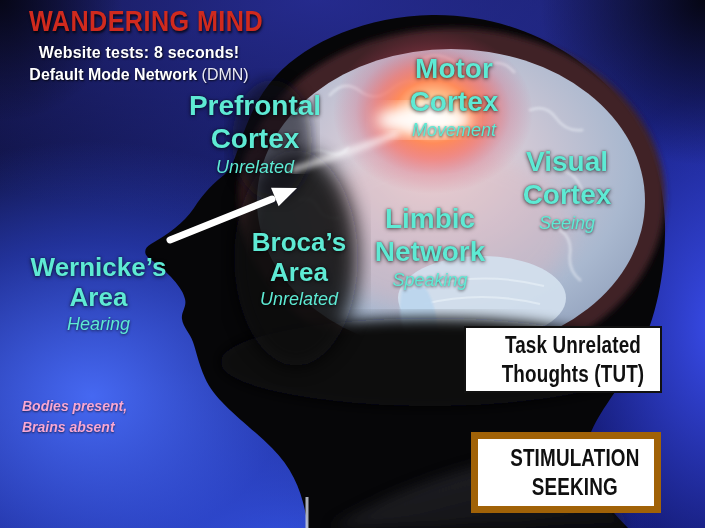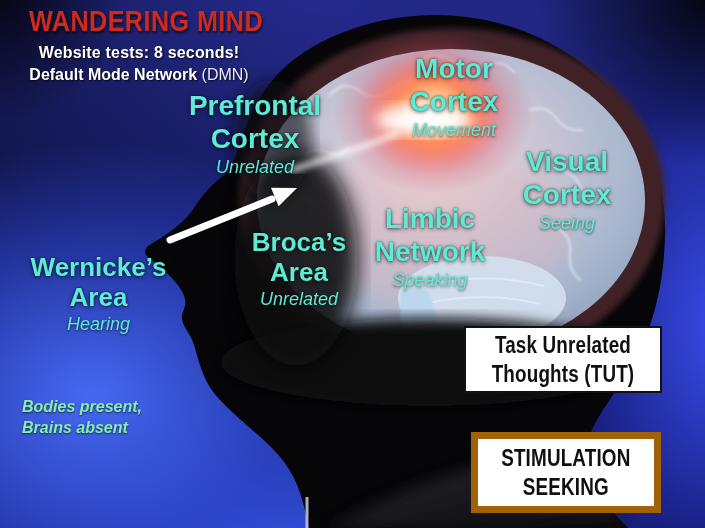--- a/index.html
+++ b/index.html
@@ -49,28 +49,28 @@
     text-shadow:0 1px 3px rgba(0,0,0,.7);
   }
   .pos-prefrontal{left:155px;top:90px;width:200px;}  .pos-prefrontal .bt{font-size:28px;}
   .pos-motor{left:374px;top:53px;width:160px;}       .pos-motor .bt{font-size:28px;}
   .pos-visual{left:487px;top:146px;width:160px;}     .pos-visual .bt{font-size:28px;}
   .pos-limbic{left:350px;top:203px;width:160px;}     .pos-limbic .bt{font-size:28px;}
   .pos-broca{left:230px;top:227px;width:138px;}      .pos-broca .bt{font-size:26px;}
   .pos-wernicke{left:16px;top:252px;width:165px;}     .pos-wernicke .bt{font-size:26px;}
   
   .bodies{
-    left:22px;top:396px;width:200px;color:#86efac;
-    font-size:16px;line-height:21px;font-weight:800;font-style:italic;
+    left:22px;top:396px;width:200px;color:#f9a8d4;
+    font-size:14px;line-height:21px;font-weight:800;font-style:italic;
     white-space:pre-line;text-shadow:0 1px 2px rgba(0,0,0,.6);
   }
   
   .wbox{
     position:absolute;z-index:6;background:#fff;color:#101010;
-    display:flex;align-items:center;justify-content:center;text-align:center;
+    display:flex;align-items:center;justify-content:flex-end;text-align:center;
   }
   .wbox .bx{
     font-weight:900;white-space:pre-line;line-height:1.26;font-size:23px;
     transform:scaleX(.82);transform-origin:center;letter-spacing:.2px;
   }
   .box-tut{left:464px;top:326px;width:194px;height:63px;border:2px solid #111;}
   .box-stim{left:471px;top:432px;width:176px;height:67px;border:7px solid #a16207;}
 </style>
 </head>
 <body>

